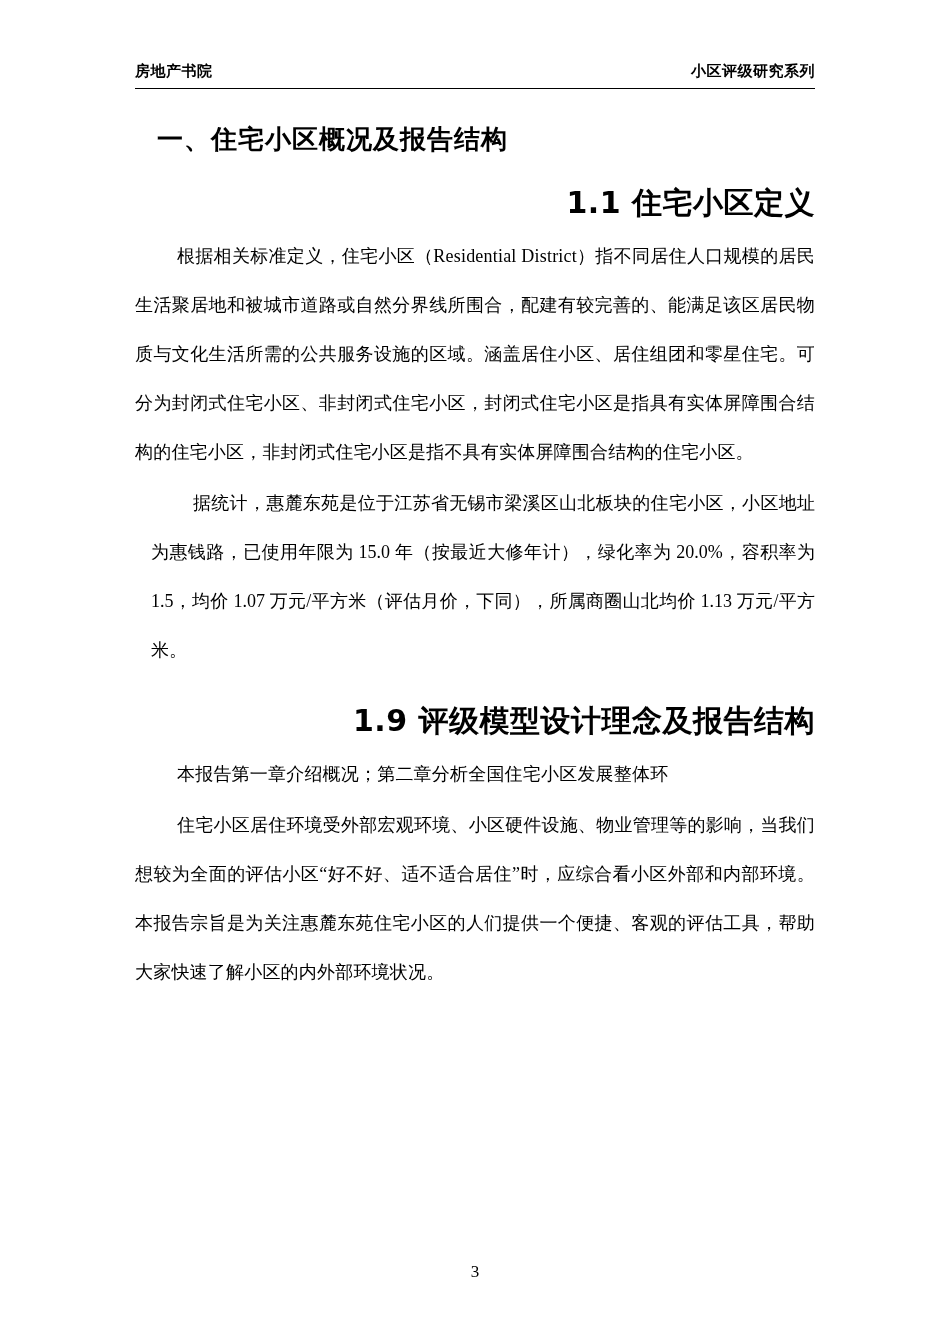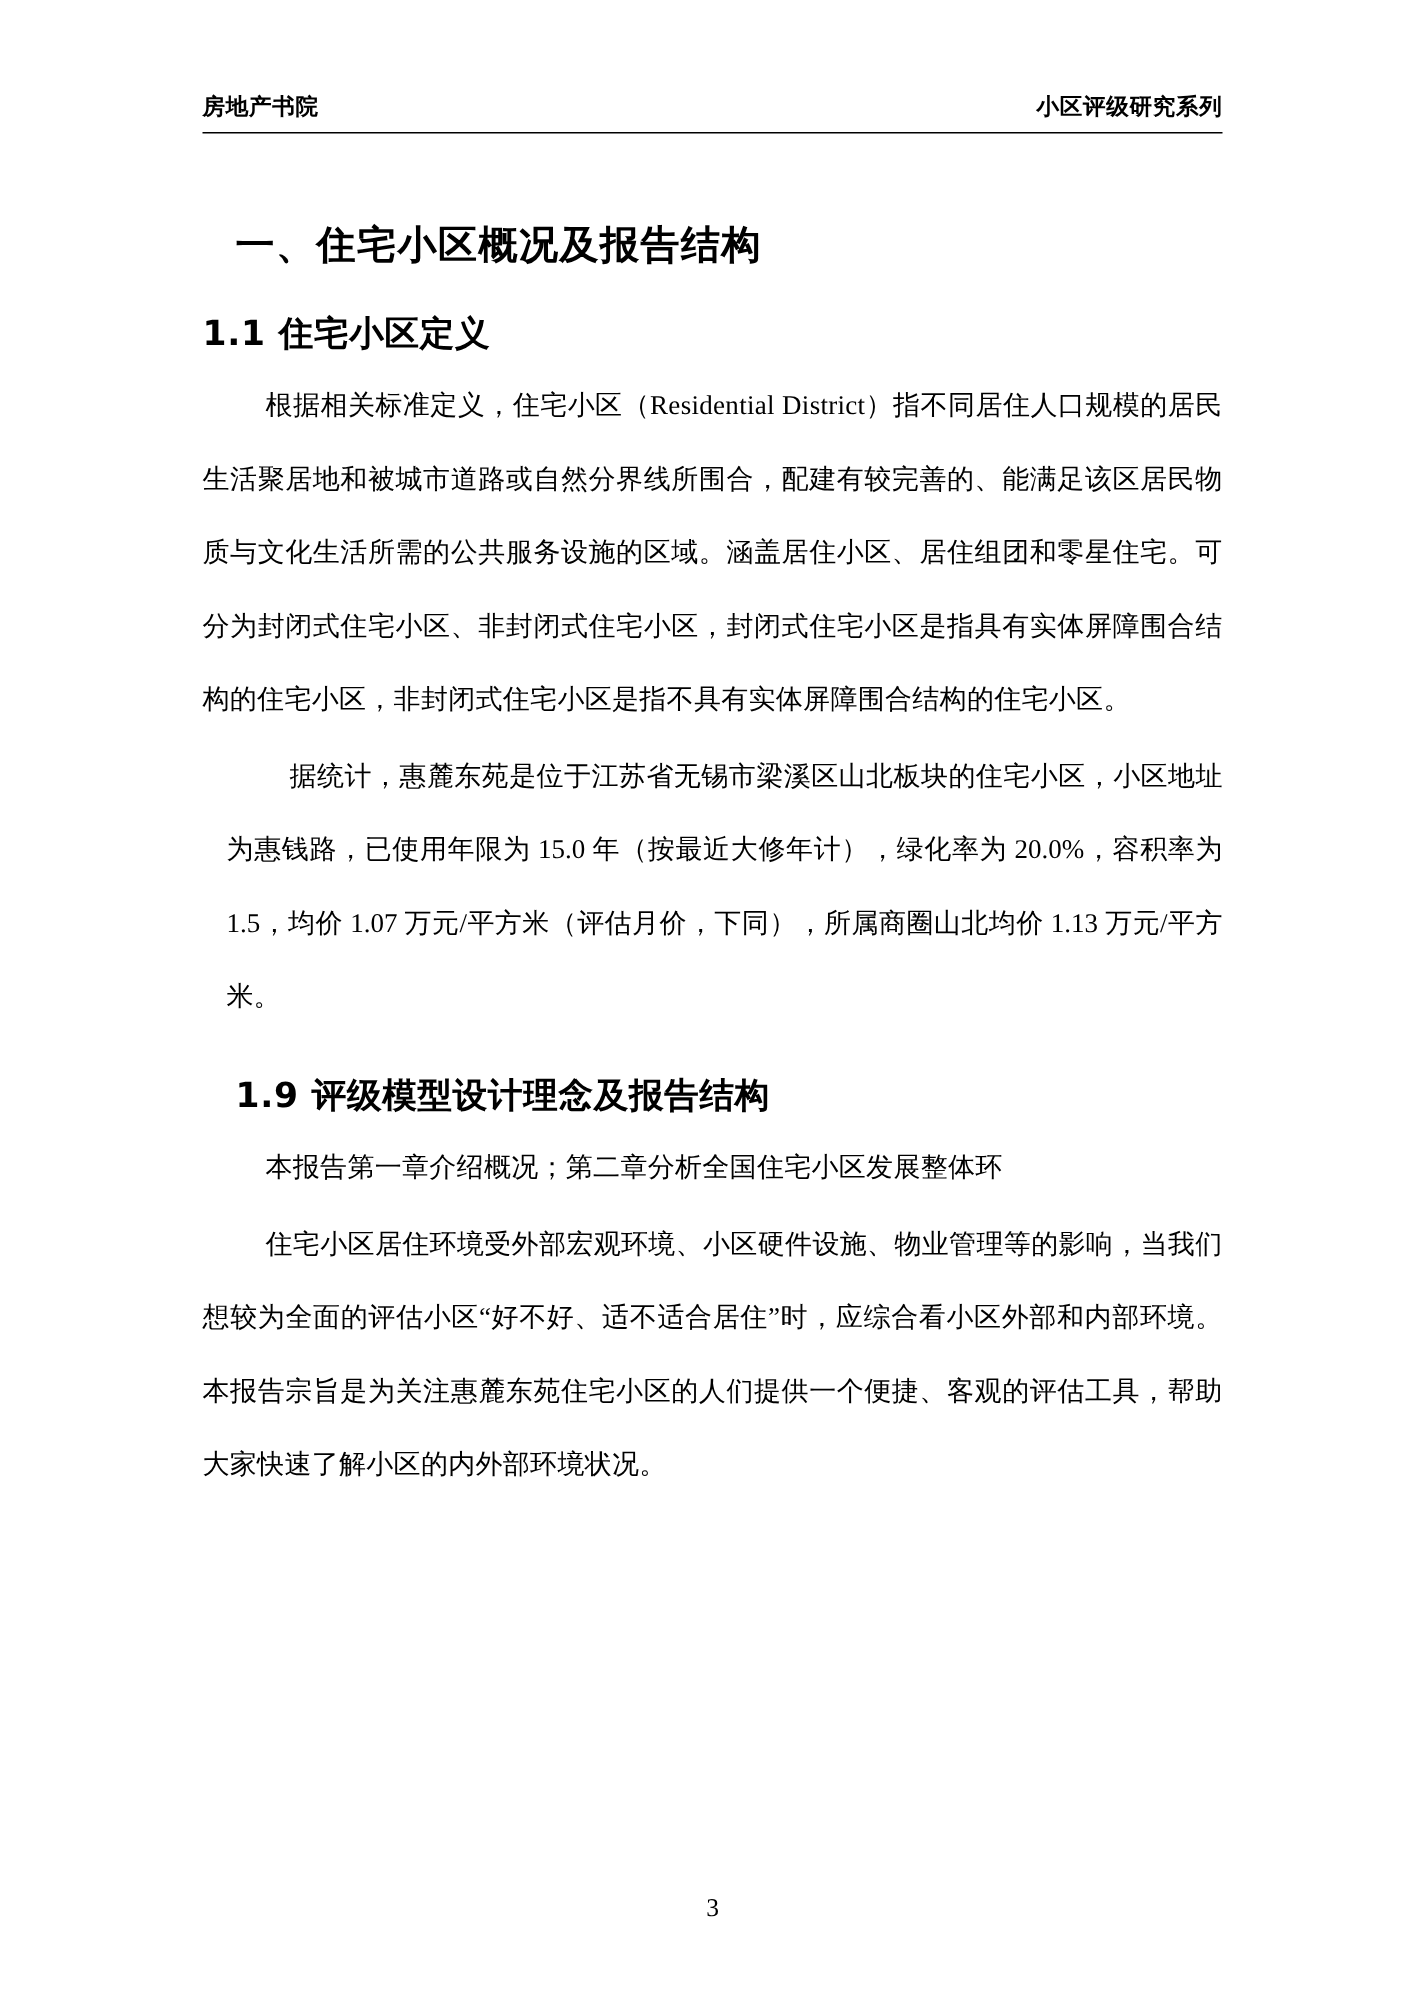--- a/index.html
+++ b/index.html
@@ -38,38 +38,39 @@
   }
   .header-left {
     font-weight: 600;
   }
   .header-right {
     font-weight: 600;
     text-align: right;
   }
   .content {
     position: absolute;
-    top: 128px;
+    top: 104px;
     left: 135px;
     width: 680px;
   }
   h1.section-title {
     font-size: 26px;
     font-weight: 700;
     font-family: "DejaVu Sans", "Liberation Sans", sans-serif;
     margin: 18px 0 10px 0;
     text-indent: 22px;
     letter-spacing: 1px;
   }
   h2.sub-title {
-    font-size: 23px;
+    font-size: 30px;
     font-weight: 700;
     font-family: "DejaVu Sans", "Liberation Sans", sans-serif;
     margin: 26px 0 8px 0;
     letter-spacing: 0.5px;
+    text-align: right;
   }
   h2.sub-title.indent {
     text-indent: 22px;
   }
   p.body-text {
     font-size: 18px;
     line-height: 49px;
     margin: 0 0 2px 0;
     text-align: justify;
     text-justify: inter-ideograph;

